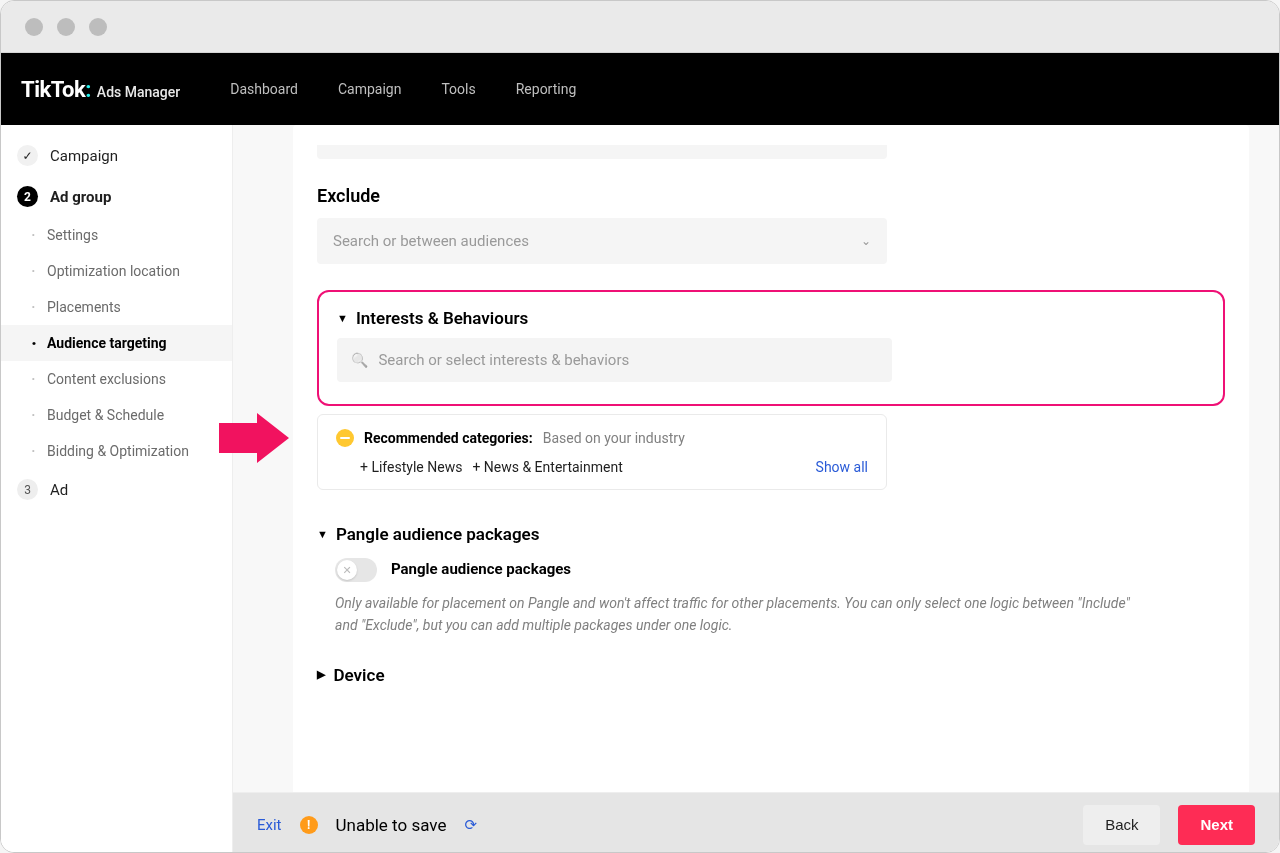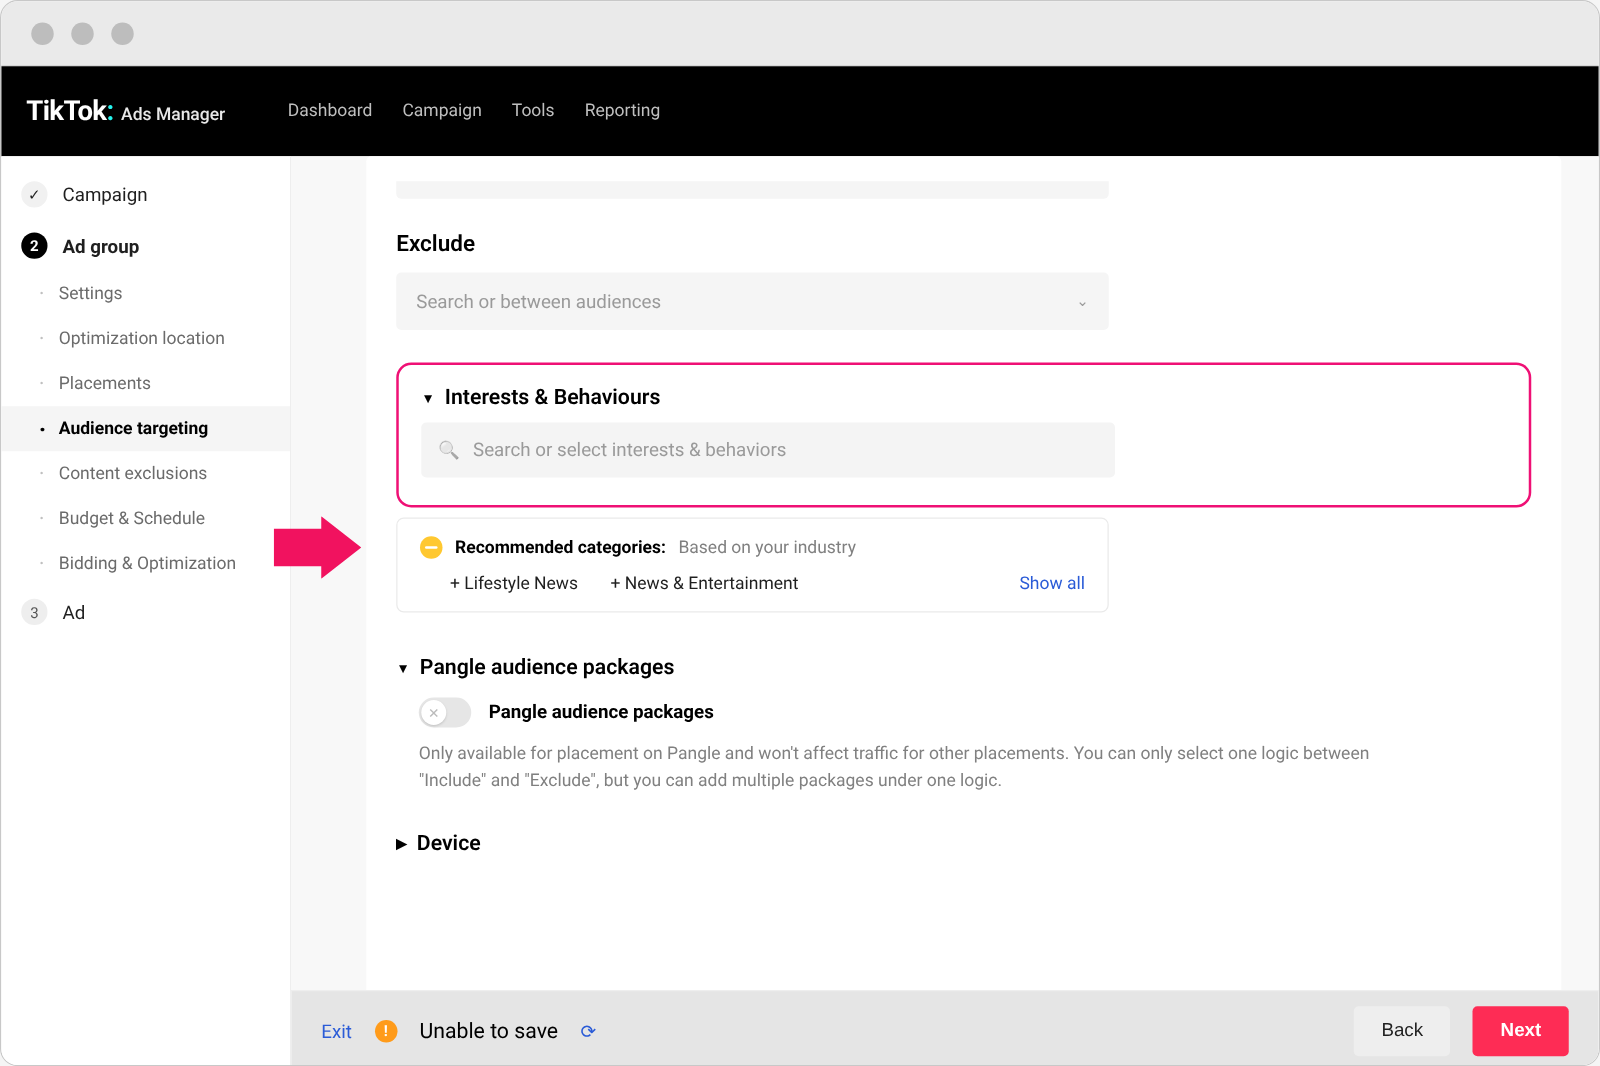--- a/index.html
+++ b/index.html
@@ -7,21 +7,21 @@
 
 .browser-frame { width: 1280px; height: 853px; background: #fff; border: 1px solid #c8c8c8; border-radius: 14px; overflow: hidden; position: relative; }
 .browser-top { height: 52px; background: #eaeaea; display: flex; align-items: center; padding: 0 24px; gap: 14px; border-bottom: 1px solid #d6d6d6; }
 .dot { width: 18px; height: 18px; border-radius: 50%; background: #bdbdbd; }
 
 .topbar { height: 72px; background: #000; display: flex; align-items: center; padding: 0 20px; gap: 30px; color: #fff; }
 .brand { display: flex; align-items: baseline; gap: 6px; font-weight: 700; }
 .brand-main { font-size: 22px; letter-spacing: -0.5px; }
 .brand-main .dot1 { color: #25f4ee; }
 .brand-sub { font-size: 14px; font-weight: 500; color: #e8e8e8; }
-.nav { display: flex; gap: 24px; margin-left: 20px; }
+.nav { display: flex; gap: 40px; margin-left: 20px; }
 .nav a { color: #bfbfbf; font-size: 14px; text-decoration: none; }
 
 .workspace { display: flex; height: calc(100% - 52px - 68px); position: relative; }
 
 .sidebar { width: 232px; background: #fff; border-right: 1px solid #eee; padding-top: 10px; position: relative; }
 .side-item { display: flex; align-items: center; gap: 12px; padding: 10px 16px; font-size: 15px; color: #1f1f1f; cursor: pointer; }
 .side-item.sub { padding-left: 46px; color: #6b6b6b; font-size: 14px; }
 .side-item.sub::before { content: "·"; position: absolute; left: 30px; color: #c0c0c0; font-size: 18px; }
 .side-item.active { font-weight: 700; background: #f5f5f5; color: #000; }
 .side-item.active::before { content: "·"; color: #000; font-size: 20px; }
@@ -51,28 +51,28 @@
 .hb-desc a { color: #2a5bd7; text-decoration: none; margin-left: 6px; }
 .search-box { width: 555px; height: 44px; background: #f4f4f4; border-radius: 4px; display: flex; align-items: center; gap: 10px; padding: 0 14px; color: #9a9a9a; font-size: 15px; }
 .search-ic::before { content: "🔍"; filter: grayscale(100%); opacity: .5; font-size: 14px; }
 
 .rec-card { border: 1px solid #eaeaea; border-radius: 6px; padding: 14px 18px; width: 570px; margin-top: -2px; }
 .rec-head { display: flex; align-items: center; gap: 10px; font-size: 14px; margin-bottom: 12px; }
 .bulb { width: 18px; height: 18px; border-radius: 50%; background: #ffc830; display: inline-block; position: relative; }
 .bulb::after { content: ""; position: absolute; left: 4px; top: 8px; width: 10px; height: 2px; background: #fff; border-radius: 1px; }
 .rec-strong { font-weight: 700; }
 .rec-sub { color: #808080; }
-.rec-row { display: flex; align-items: center; gap: 26px; font-size: 14px; margin-left: 24px; }
+.rec-row { display: flex; align-items: center; gap: 10px; font-size: 14px; margin-left: 24px; }
 .chip { color: #1f1f1f; cursor: pointer; }
 .show-all { margin-left: auto; color: #2a5bd7; cursor: pointer; }
 
 .toggle { width: 42px; height: 24px; background: #e6e6e6; border-radius: 12px; position: relative; display: inline-block; vertical-align: middle; }
 .toggle-knob { width: 20px; height: 20px; background: #fff; border-radius: 50%; position: absolute; top: 2px; left: 2px; display: flex; align-items: center; justify-content: center; font-size: 11px; color: #bbb; box-shadow: 0 1px 2px rgba(0,0,0,.15); }
 .toggle-label { font-weight: 700; font-size: 15px; margin-left: 10px; }
-.pangle-desc { color: #808080; font-size: 14px; margin-top: 10px; line-height: 1.6; max-width: 800px; }
+.pangle-desc { color: #808080; font-size: 14px; margin-top: 10px; line-height: 1.6; max-width: 800px; font-style: italic; }
 
 .footer-bar { position: absolute; bottom: 0; left: 0; right: 0; height: 64px; background: #e5e5e5; border-top: 1px solid #eee; display: flex; align-items: center; padding: 0 24px; gap: 18px; }
 .f-link { color: #2a5bd7; font-size: 15px; cursor: pointer; }
 .warn-badge { width: 18px; height: 18px; border-radius: 50%; background: #ff9b1a; color: #fff; display: inline-flex; align-items: center; justify-content: center; font-size: 12px; font-weight: 700; }
 .f-text { font-size: 17px; }
 .refresh-ic { color: #2a5bd7; font-size: 15px; cursor: pointer; }
 .f-spacer { flex: 1; }
 .btn { height: 40px; padding: 0 22px; border-radius: 4px; font-size: 15px; cursor: pointer; border: none; }
 .btn-grey { background: #eee; color: #1f1f1f; }
 .btn-pink { background: #fe2c55; color: #fff; font-weight: 600; }

